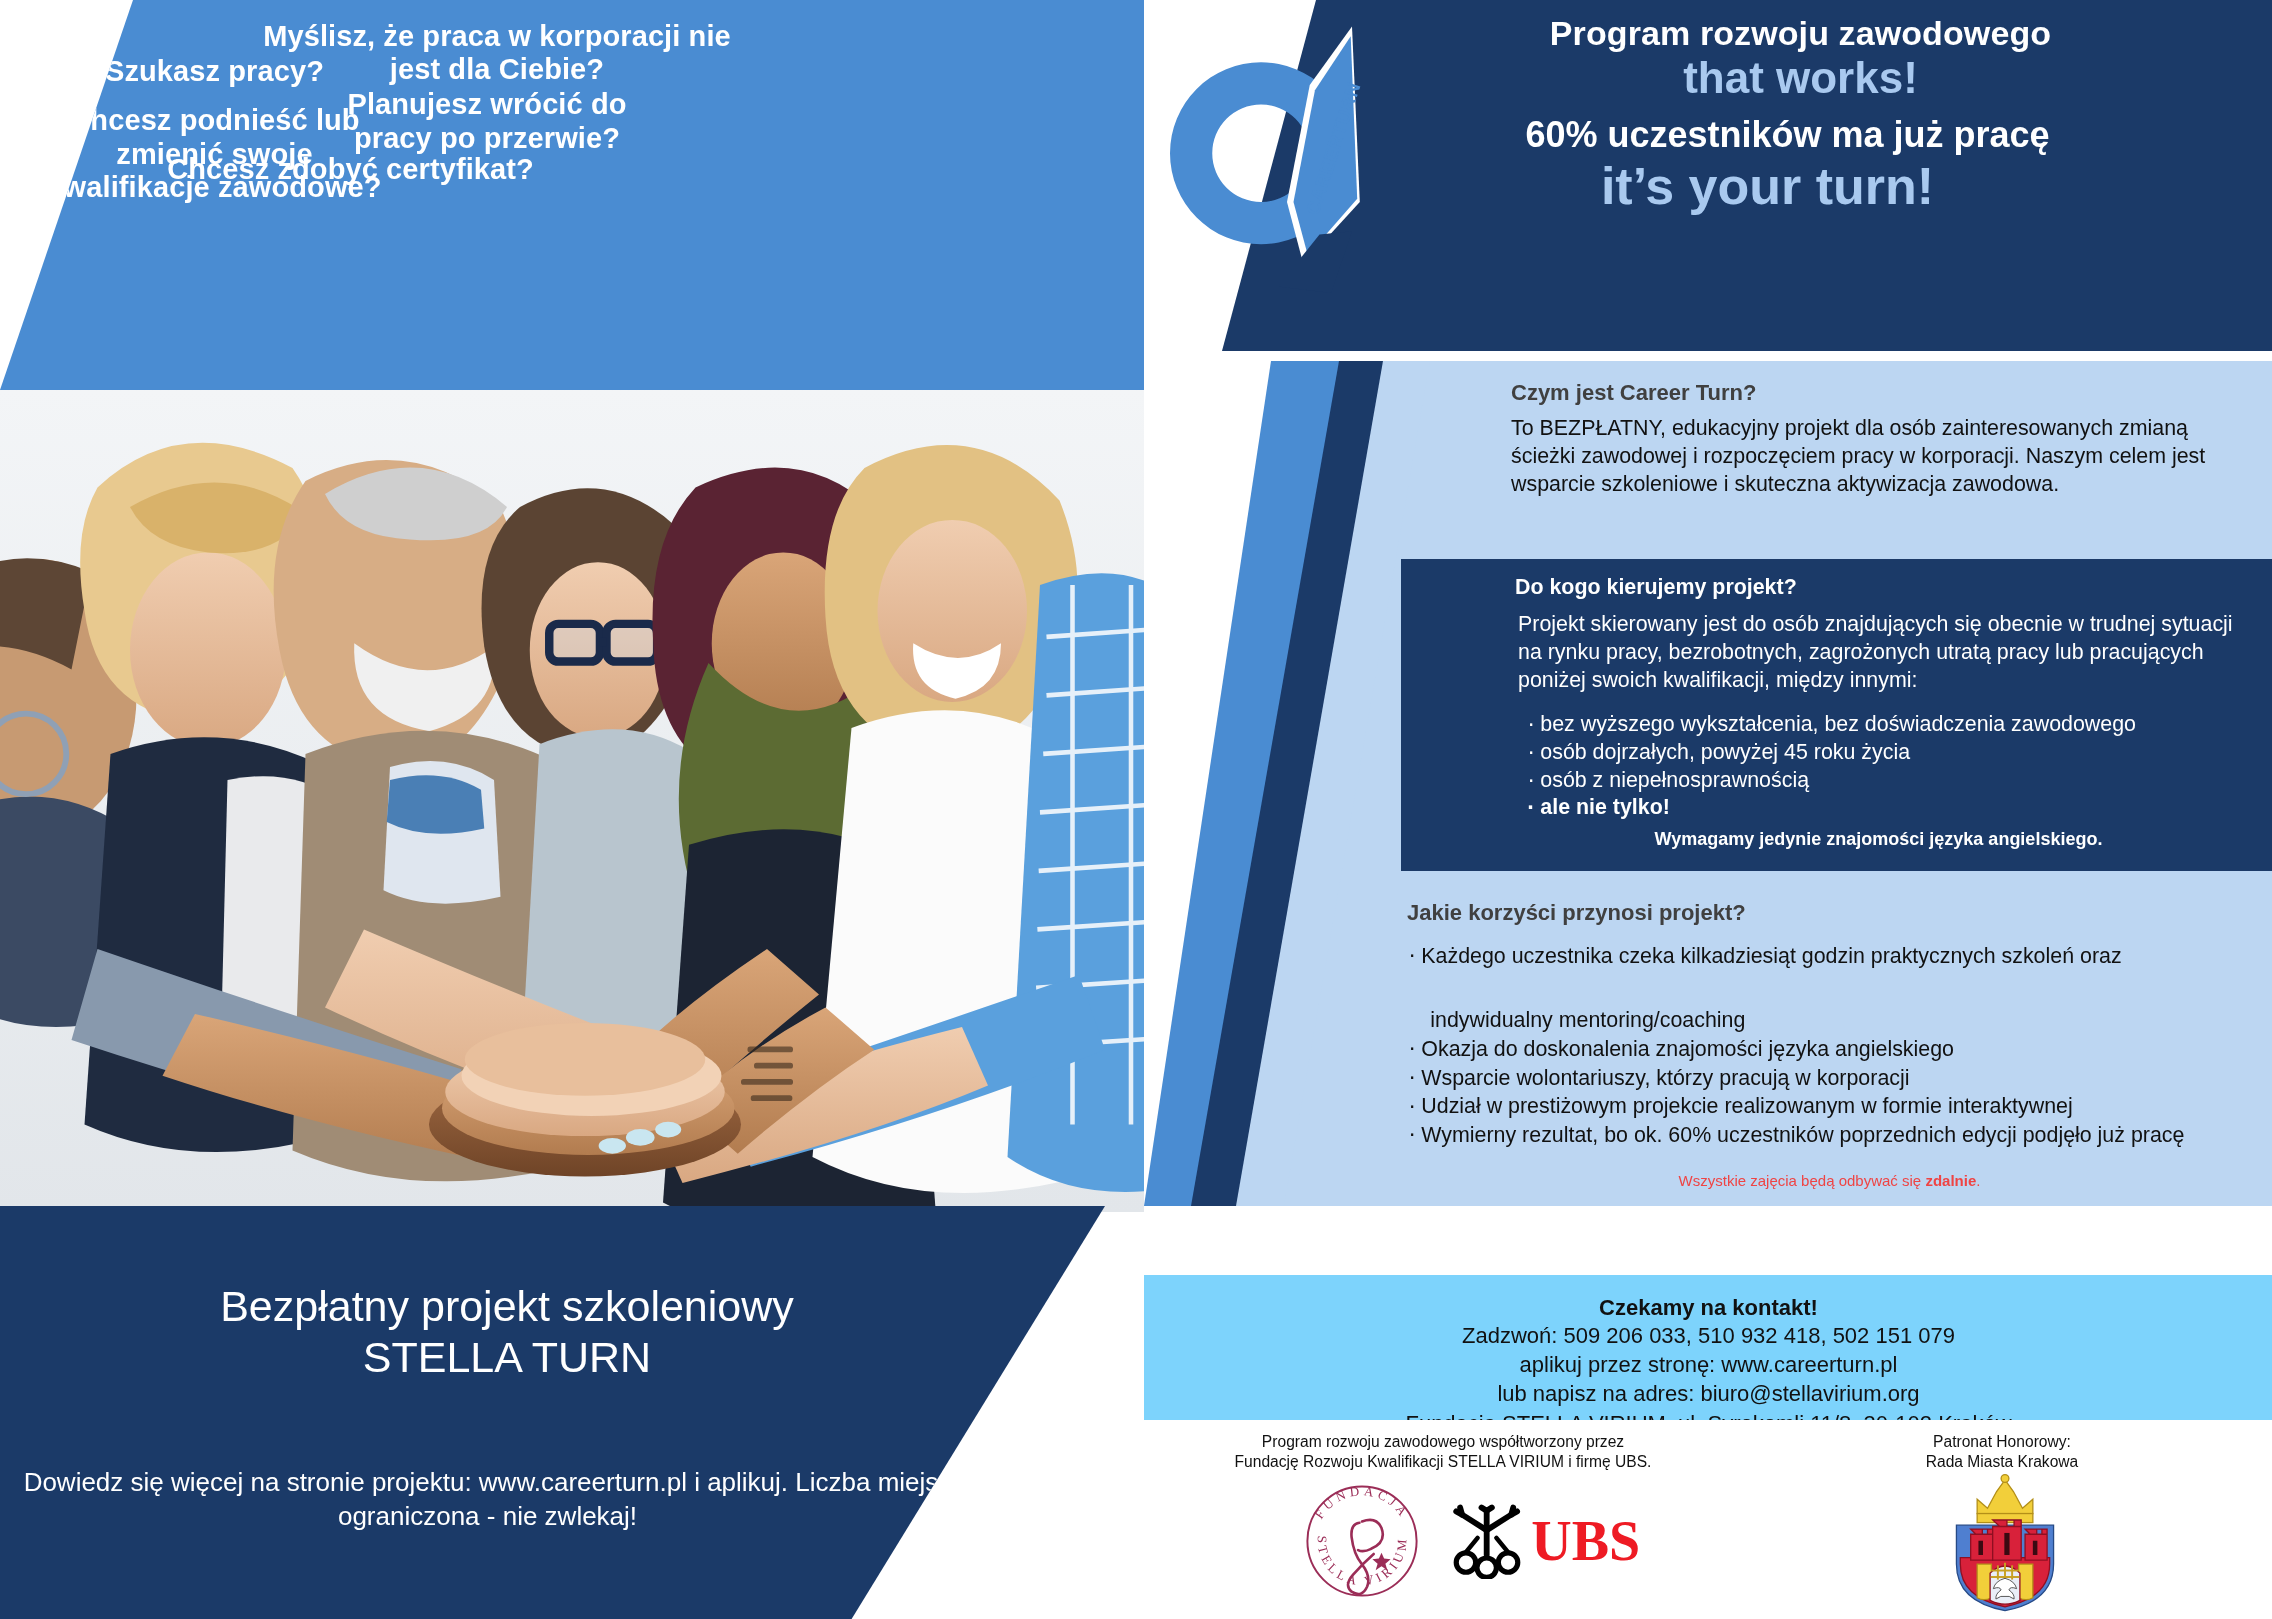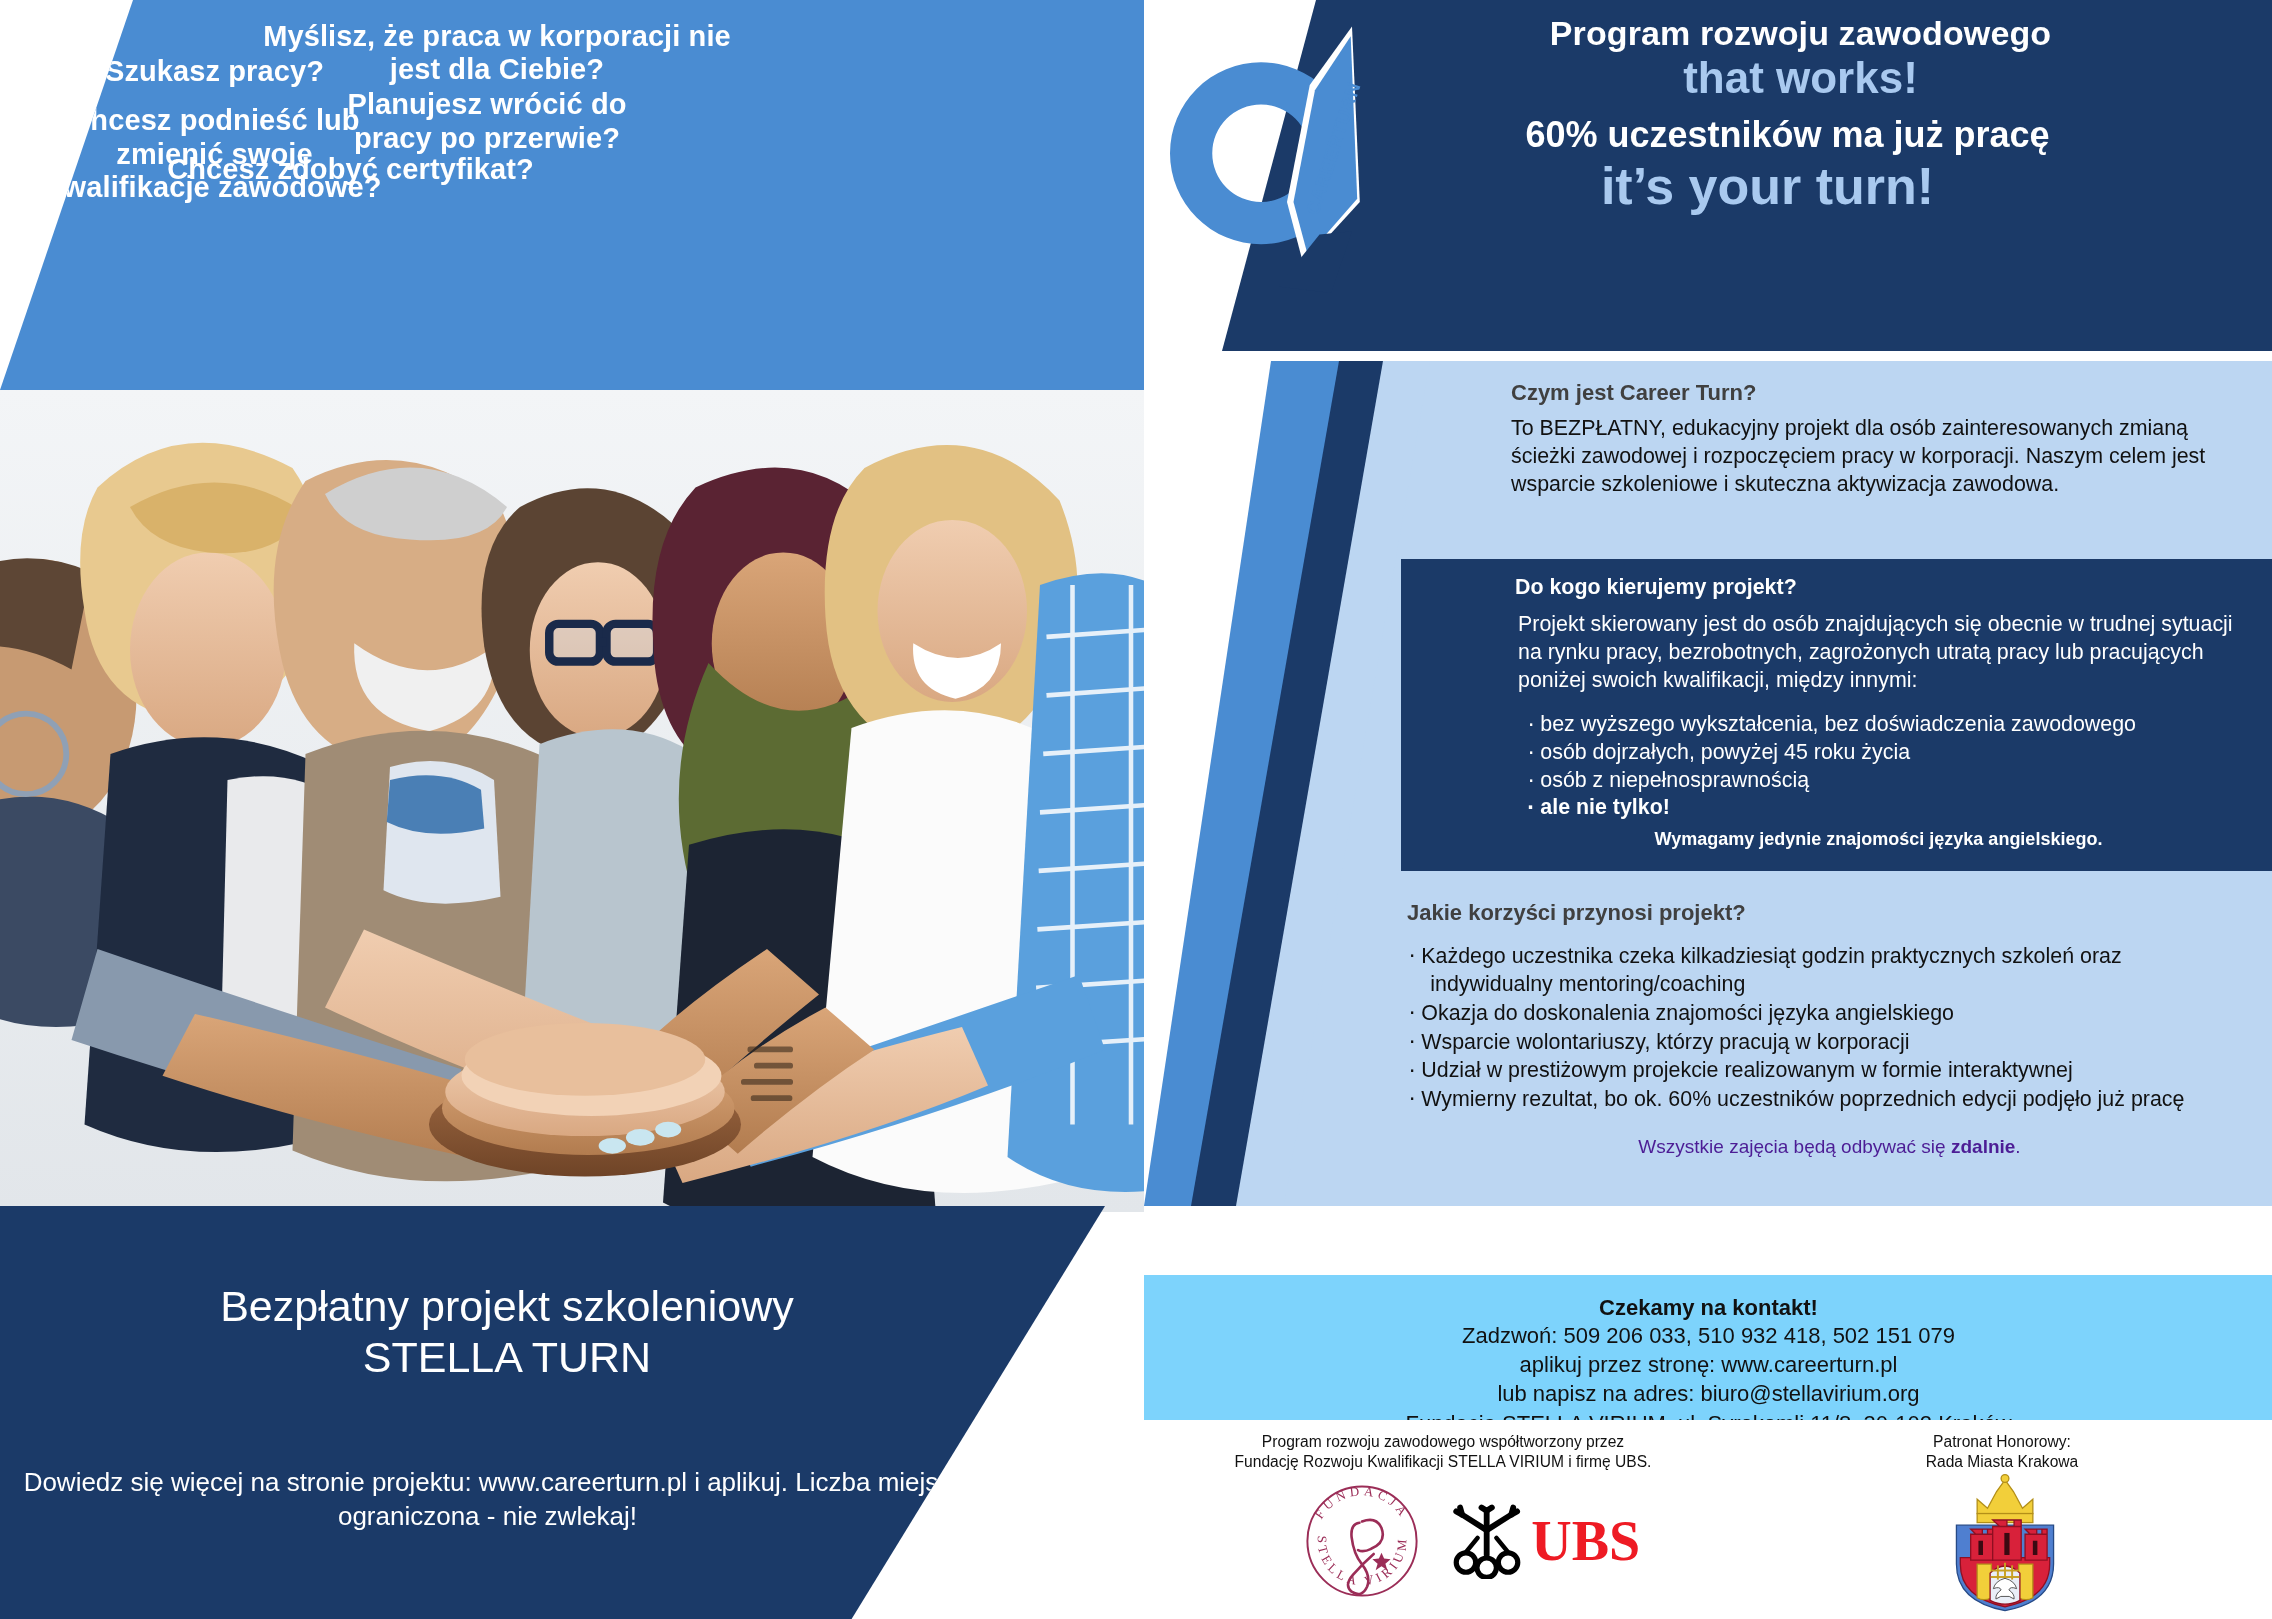--- a/index.html
+++ b/index.html
@@ -101,22 +101,22 @@
   .target-list li{font-size:21.4px;color:#ffffff;line-height:1.30;padding-left:14.3px;position:relative;}
   .target-list li:before{content:"·";position:absolute;left:1.3px;top:-2.6px;font-size:23.4px;}
   .target-list li.em{font-weight:bold;}
   .target-note{position:absolute;left:117px;top:270px;width:721px;text-align:center;
                font-size:18px;font-weight:bold;color:#ffffff;}
 
   .sec-benefits{position:absolute;left:263px;top:900px;width:845px;}
   .ben-list{margin:15.6px 0 0 0;padding:0;list-style:none;}
   .ben-list li{font-size:21.4px;color:#111111;line-height:1.34;padding-left:14.3px;position:relative;}
   .ben-list li:before{content:"·";position:absolute;left:1.3px;top:-2.6px;font-size:23.4px;}
-  .ben-list li .cont{display:block;padding-left:9px;}
-  .ben-note{margin-top:22px;text-align:center;font-size:19px;color:#4c1d95;}
+  .ben-list li .cont{display:block;padding-left:9px;margin-top:36px;}
+  .ben-note{margin-top:22px;text-align:center;font-size:15px;color:#ef4444;}
   .ben-note b{font-weight:bold;}
 
   .panel-contact{
     position:absolute;left:0;top:1275px;width:1129px;height:214px;background:#7dd3fc;
   }
   .contact-h{text-align:center;font-size:22px;font-weight:bold;color:#111111;margin-top:19.5px;}
   .contact-l{text-align:center;font-size:22px;color:#111111;line-height:1.34;}
 
   .panel-footer{position:absolute;left:0;top:1420px;width:1129px;height:200px;background:#ffffff;}
   .foot-left{position:absolute;left:39px;top:11.7px;width:520px;text-align:center;}

